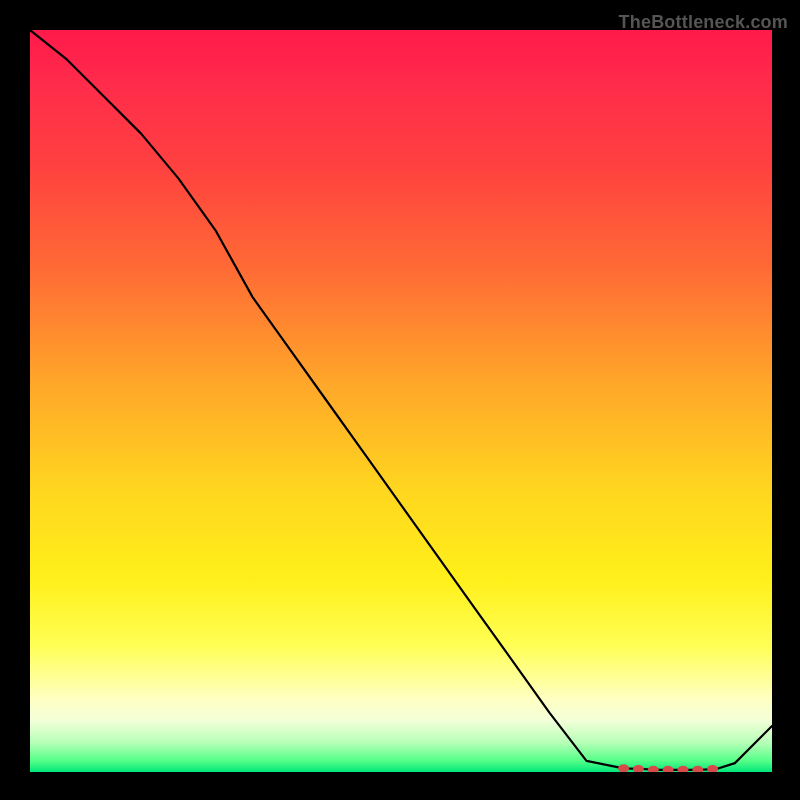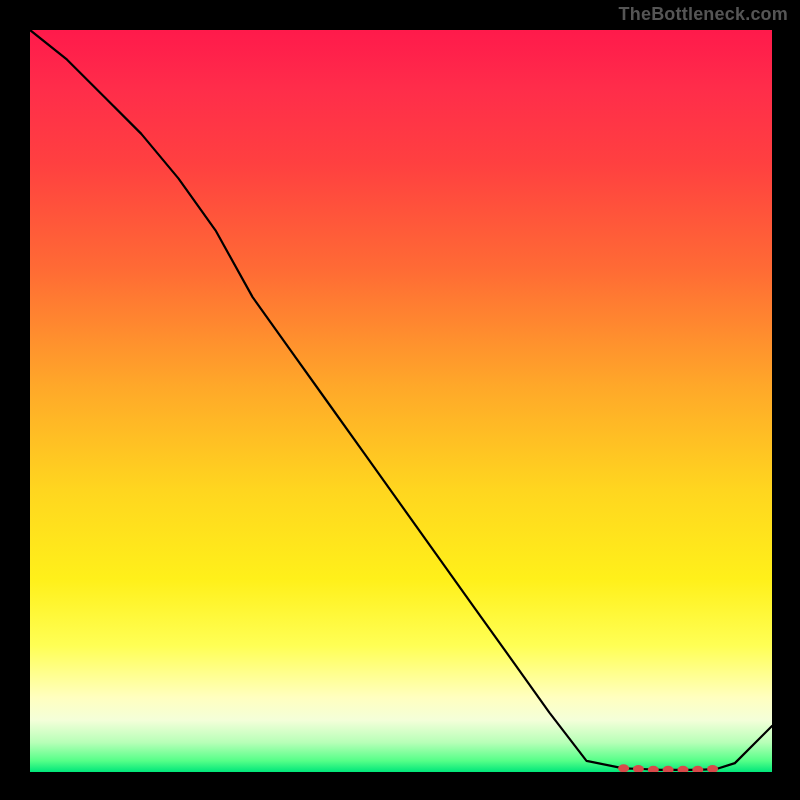--- a/index.html
+++ b/index.html
@@ -12,21 +12,21 @@
     overflow: hidden;
   }
   .outer {
     width: 800px;
     height: 800px;
     background: #000;
     position: relative;
   }
   .watermark {
     position: absolute;
-    top: 4px;
+    top: 12px;
     right: 12px;
     color: #555;
     font-size: 18px;
     font-weight: bold;
     letter-spacing: 0.2px;
   }
   .plot-area {
     position: absolute;
     left: 30px;
     top: 30px;

